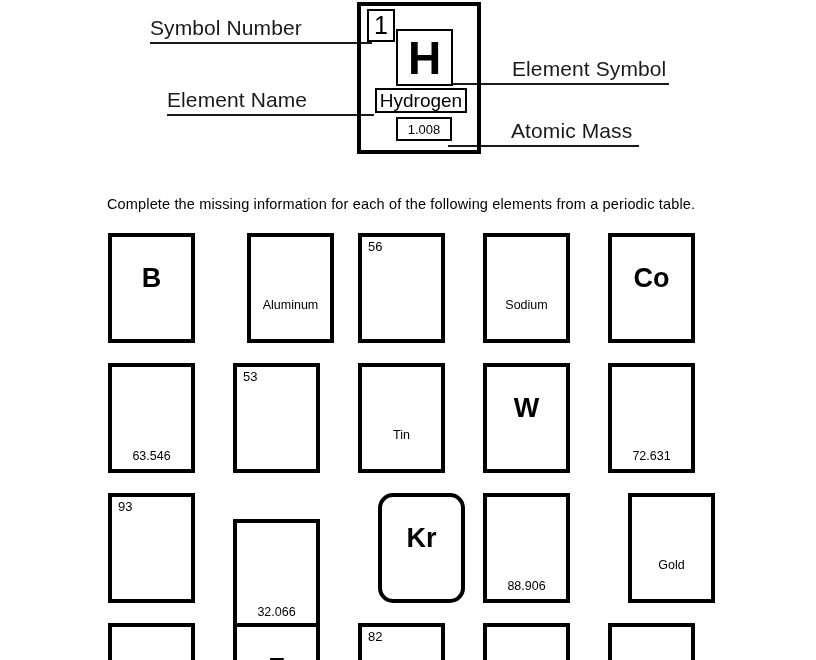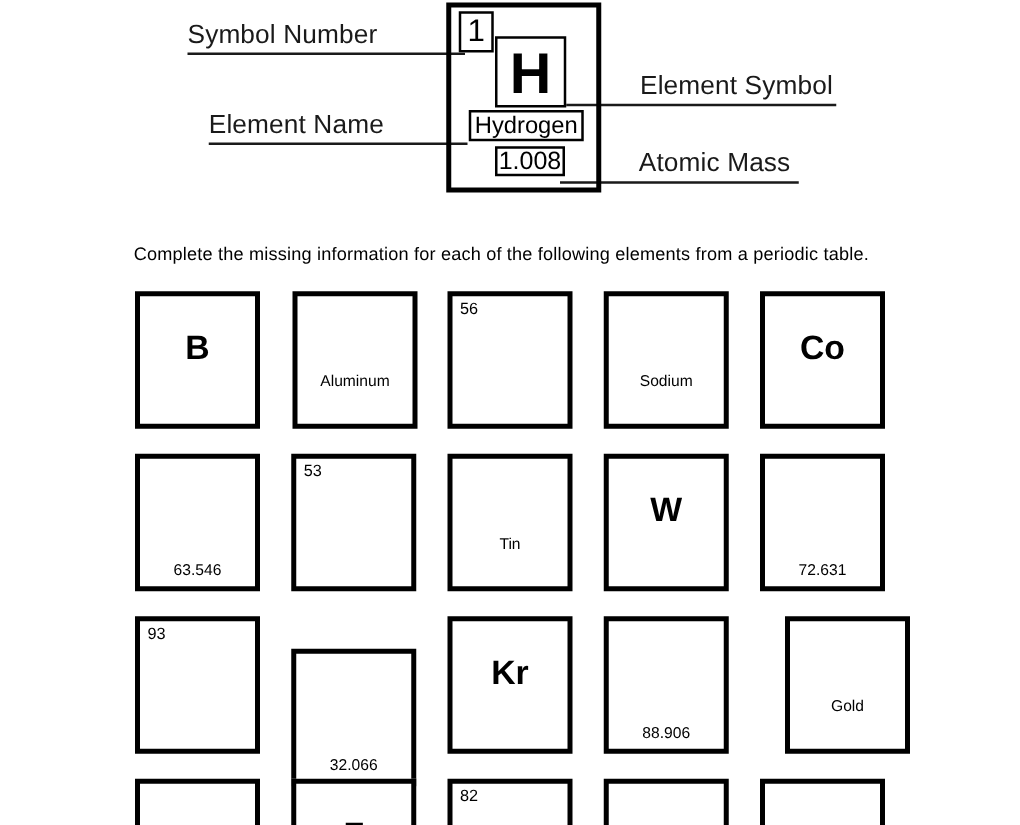--- a/index.html
+++ b/index.html
@@ -73,21 +73,21 @@
     width: 92px;
     height: 25px;
     font-size: 19px;
     font-weight: 400;
   }
   .key-mass {
     left: 396px;
     top: 117px;
     width: 56px;
     height: 24px;
-    font-size: 20px;
+    font-size: 13px;
     font-weight: 400;
   }
 
   
   .callout {
     position: absolute;
     font-size: 21px;
     font-weight: 400;
     letter-spacing: 0.1px;
     white-space: nowrap;
@@ -125,21 +125,21 @@
   
   #element-grid {
     position: absolute;
     left: 0;
     top: 0;
     width: 816px;
     height: 660px;
   }
   .element-box {
     position: absolute;
-    width: 100px;
+    width: 87px;
     height: 110px;
     border: 4px solid #000;
     box-sizing: border-box;
     background: #fff;
   }
   .el-number {
     position: absolute;
     left: 6px;
     top: 3px;
     font-size: 13px;
@@ -200,21 +200,21 @@
   <div class="key-sub key-name">Hydrogen</div>
   <div class="key-sub key-mass">1.008</div>
 </div>
 
 <div id="instructions">Complete the missing information for each of the following elements from a periodic table.</div>
 
 <div id="element-grid">
     <div class="element-box" style="left: 108px; top: 233px;">
       <div class="el-symbol">B</div>
     </div>
-    <div class="element-box" style="left: 234px; top: 233px;">
+    <div class="element-box" style="left: 247px; top: 233px;">
       <div class="el-name">Aluminum</div>
     </div>
     <div class="element-box" style="left: 358px; top: 233px;">
       <div class="el-number">56</div>
     </div>
     <div class="element-box" style="left: 483px; top: 233px;">
       <div class="el-name">Sodium</div>
     </div>
     <div class="element-box" style="left: 608px; top: 233px;">
       <div class="el-symbol">Co</div>
@@ -233,21 +233,21 @@
     </div>
     <div class="element-box" style="left: 608px; top: 363px;">
       <div class="el-mass">72.631</div>
     </div>
     <div class="element-box" style="left: 108px; top: 493px;">
       <div class="el-number">93</div>
     </div>
     <div class="element-box" style="left: 233px; top: 493px; margin-top: 26px;">
       <div class="el-mass">32.066</div>
     </div>
-    <div class="element-box" style="left: 358px; top: 493px;">
+    <div class="element-box" style="left: 378px; top: 493px; border-radius: 15px;">
       <div class="el-symbol">Kr</div>
     </div>
     <div class="element-box" style="left: 483px; top: 493px; padding-left: 41px;">
       <div class="el-mass">88.906</div>
     </div>
     <div class="element-box" style="left: 608px; top: 493px; margin-left: 20px;">
       <div class="el-name">Gold</div>
     </div>
     <div class="element-box" style="left: 108px; top: 623px;"></div>
     <div class="element-box" style="left: 233px; top: 623px;">

